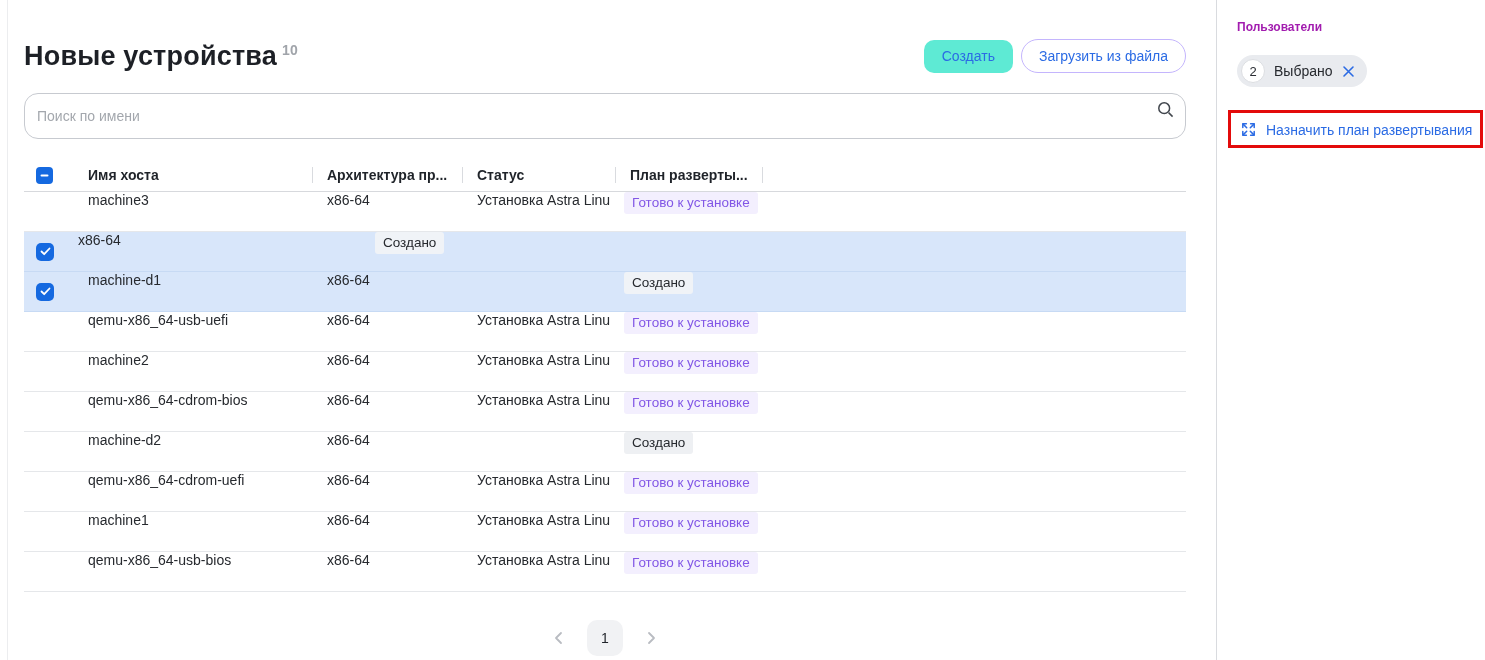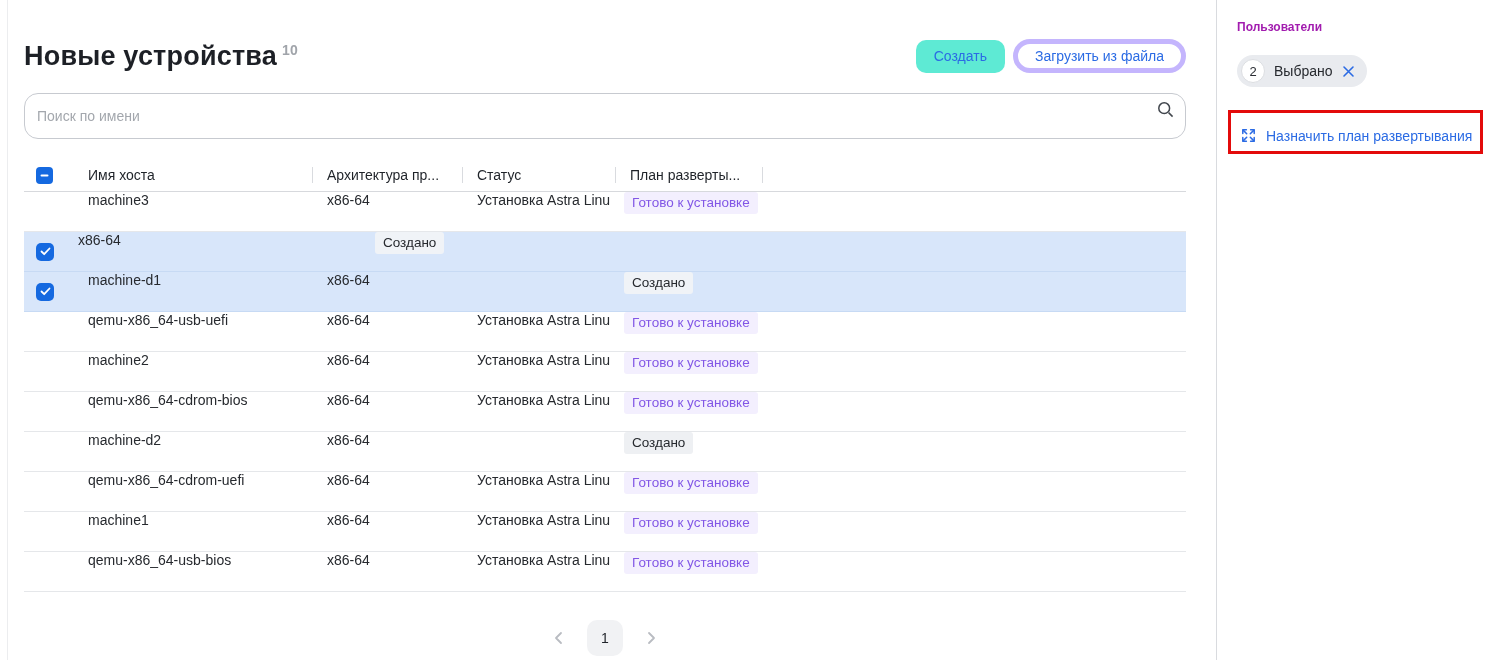--- a/index.html
+++ b/index.html
@@ -18,34 +18,34 @@
   
   .main { width: 1216px; padding: 0 30px 0 24px; position: relative; }
 
   .page-header { display: flex; justify-content: space-between; align-items: center; margin-top: 38px; height: 36px; }
   .page-title { font-size: 27px; font-weight: bold; color: #1D2026; letter-spacing: .2px; }
   .page-title sup { font-size: 14px; font-weight: bold; color: #A0A4AA; margin-left: 5px; }
 
   .toolbar { display: flex; align-items: center; gap: 8px; }
   .btn { font-family: inherit; font-size: 14px; cursor: pointer; color: #2B6BE4; }
   .btn-create { background: #5eead4; border: none; border-radius: 10px; height: 33px; padding: 0 18px; }
-  .btn-upload { background: #fff; border: 5px solid #c4b5fd; border-radius: 17px; height: 34px; padding: 0 17px; }
+  .btn-upload { background: #fff; border: 1px solid #c4b5fd; border-radius: 17px; height: 34px; padding: 0 17px; }
 
   .search-wrap { position: relative; margin-top: 19px; }
   .search-input {
     width: 100%; height: 46px; border: 1px solid #C7CAD0; border-radius: 14px;
     padding: 0 40px 0 12px; font-size: 14px; font-family: inherit; color: #33363B; outline: none;
   }
   .search-input::placeholder { color: #A3A7AD; }
   .search-icon { position: absolute; right: 12px; top: 8px; }
 
   
   .table { margin-top: 20px; }
   .thead { display: flex; align-items: center; height: 33px; border-bottom: 1px solid #D7D9DD;
-           font-size: 14px; font-weight: normal; color: #1F2329; }
+           font-size: 14px; font-weight: bold; color: #1F2329; }
   .c-check  { width: 40px; padding-left: 12px; display: flex; align-items: center; flex: none; }
   .c-name   { width: 249px; padding-left: 24px; flex: none; white-space: nowrap; overflow: hidden; }
   .c-arch   { width: 150px; padding-left: 14px; flex: none; white-space: nowrap; overflow: hidden; }
   .c-plan   { width: 147px; padding-left: 14px; flex: none; white-space: nowrap; overflow: hidden; }
   .c-status { width: 153px; padding-left: 14px; flex: none; white-space: nowrap; overflow: hidden; }
   .c-rest   { flex: 1; }
   .hcell { position: relative; height: 100%; display: flex; align-items: center; }
   .hcell::after { content: ''; position: absolute; right: 0; top: 8px; width: 1px; height: 16px; background: #D9DBDF; }
   .thead .c-check::after { display: none; }
 
@@ -68,21 +68,21 @@
 
   
   .divider { width: 1px; background: #D9DBDF; flex: none; }
   .sidebar { flex: 1; padding: 20px 0 0 20px; position: relative; }
   .sb-title { font-size: 12px; font-weight: bold; color: #a21caf; }
   .chip { margin-top: 21px; display: inline-flex; align-items: center; height: 32px; background: #E9EBEF; border-radius: 16px; padding: 0 12px 0 4px; gap: 9px; }
   .chip-count { width: 24px; height: 24px; border-radius: 50%; background: #fff; border: 1px solid #DCDEE2; display: flex; align-items: center; justify-content: center; font-size: 13px; color: #2A2D33; }
   .chip-label { font-size: 14px; color: #26292E; }
   .chip-x { display: flex; align-items: center; cursor: pointer; }
 
-  .annotation-box { margin-top: 23px; margin-left: -9px; width: 255px; border: 3px solid #E30B0B; padding: 14px 6px 7px 9px; display: flex; align-items: center; }
+  .annotation-box { margin-top: 23px; margin-left: -9px; width: 255px; border: 3px solid #E30B0B; padding: 8px 6px 7px 9px; display: flex; align-items: center; }
   .assign-btn { display: flex; align-items: center; gap: 9px; background: none; border: none; padding: 0; cursor: pointer; font-family: inherit; }
   .assign-label { font-size: 14px; color: #2B6BE4; white-space: nowrap; }
 </style>
 </head>
 <body>
 
 <div class="edge-line"></div>
 
 <div class="main">
 

